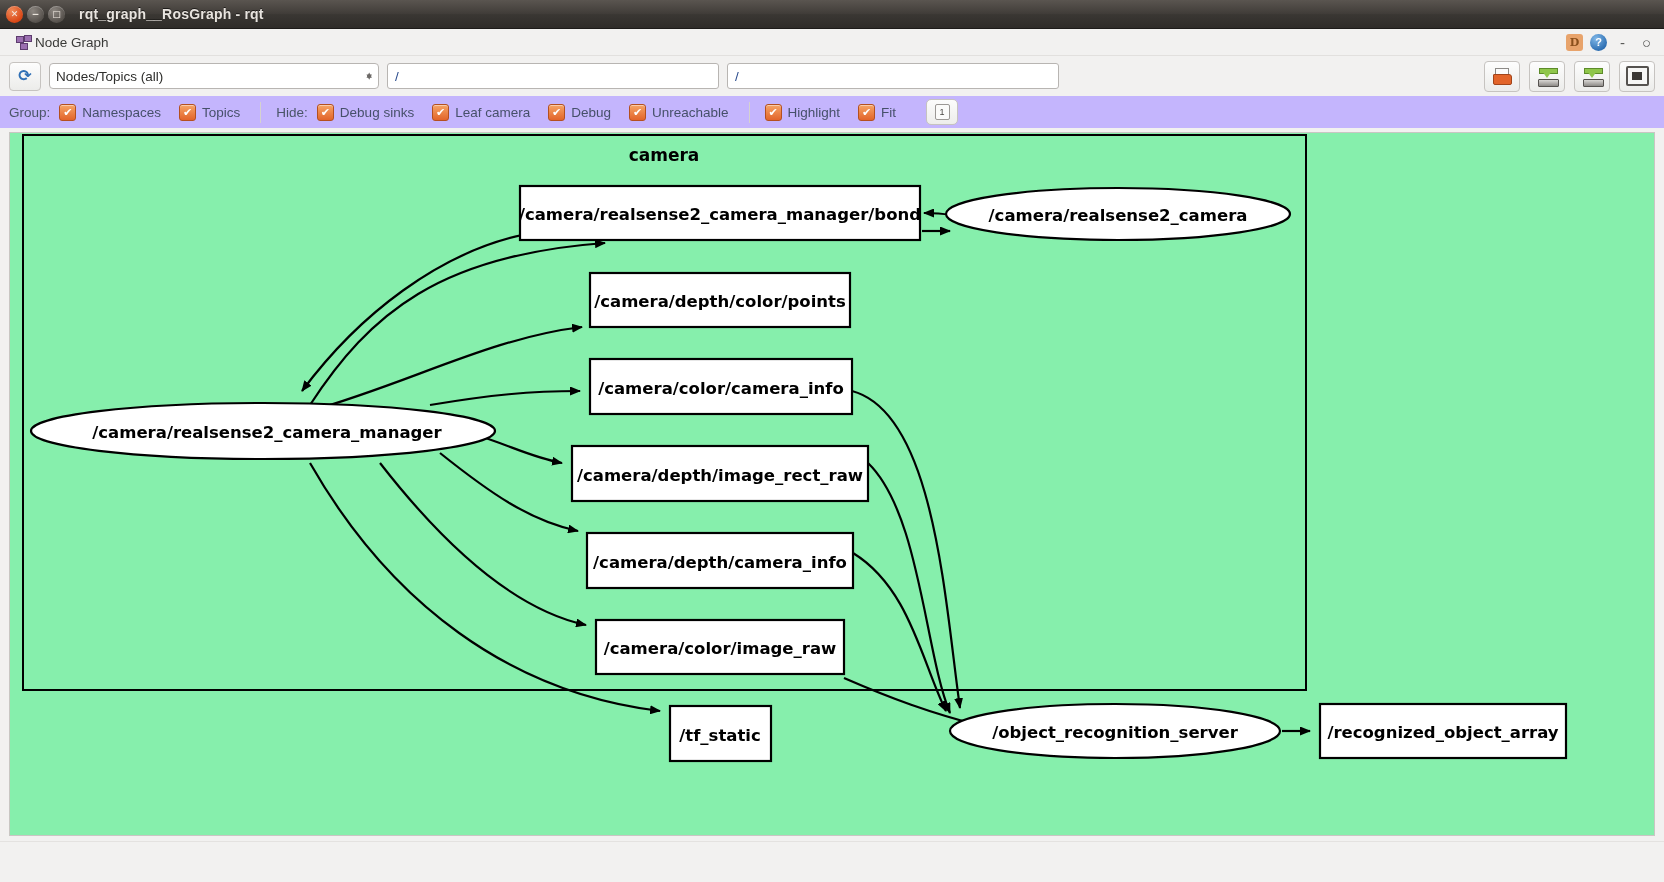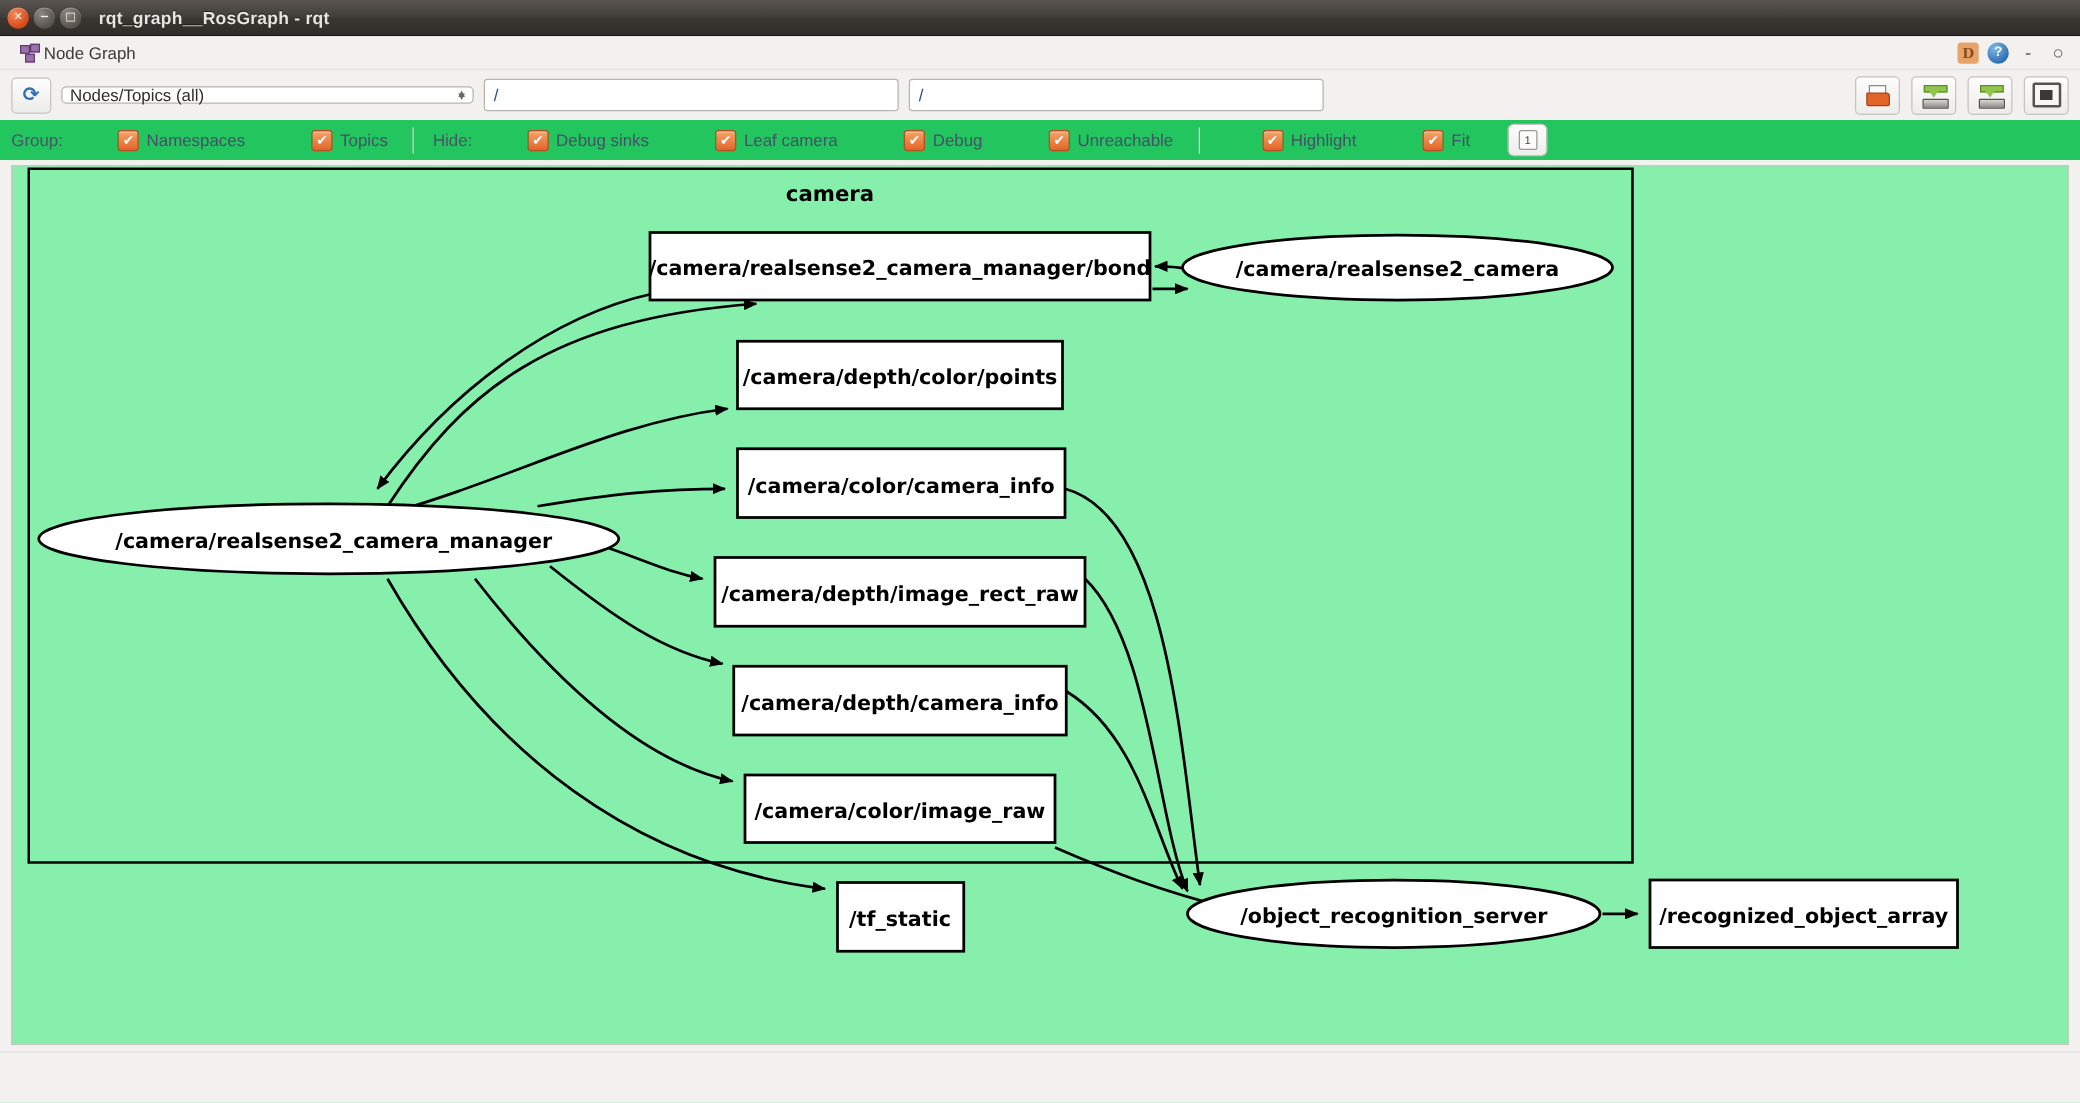--- a/index.html
+++ b/index.html
@@ -70,21 +70,21 @@
   .tb-btn {
     width: 30px; height: 27px;
     border: 1px solid #c6c3c0; border-radius: 4px;
     background: linear-gradient(to bottom, #fdfdfd, #ececea);
     display: flex; align-items: center; justify-content: center;
     cursor: pointer;
   }
   .refresh-ico { font-size: 16px; color: #2f6fb5; font-weight: bold;
                  font-family: "DejaVu Sans", sans-serif; line-height: 1; }
   .combo {
-    width: 330px; height: 14px; box-sizing: border-box;
+    width: 330px; height: 26px; box-sizing: border-box;
     border: 1px solid #b8b5b2; border-radius: 4px; background: #fff;
     display: flex; align-items: center; padding: 0 6px;
     font-size: 13.5px; color: #2e2e2c; position: relative;
   }
   .combo .spin {
     margin-left: auto; display: flex; flex-direction: column;
     align-items: center; justify-content: center; gap: 2px; line-height: 0;
   }
   .combo .spin b { font-size: 7px; color: #6b6866; font-family: "DejaVu Sans", sans-serif; }
   .txtfield {
@@ -111,24 +111,24 @@
                   border-top: 7px solid #8fc64b; }
   .ic-save .disk { position: absolute; left: 0px; top: 11px; width: 19px; height: 6px;
                    background: linear-gradient(to bottom,#d9d7d4,#8d8a87); border: 1px solid #55524f;
                    border-radius: 1px; }
   .ic-shot { width: 19px; height: 16px; border: 2px solid #55524f; background: #f6f6f5;
              display: flex; align-items: center; justify-content: center; border-radius: 2px; }
   .ic-shot i { display: block; width: 10px; height: 8px; background: #3b3835; }
   
   #toolbar2 {
     height: 32px; display: flex; align-items: center; padding: 0 9px;
-    background: #22c55e; font-size: 13.5px; color: #3c4a63;
+    background: #c4b5fd; font-size: 13.5px; color: #3c4a63;
   }
   .grp-label { color: #4a5568; margin-right: 9px; }
-  .cbx-item { display: flex; align-items: center; gap: 6px; margin-right: 18px; cursor: pointer; margin-left: 35px; }
+  .cbx-item { display: flex; align-items: center; gap: 6px; margin-right: 18px; cursor: pointer; }
   .cbx {
     width: 15px; height: 15px; border-radius: 3px;
     background: linear-gradient(to bottom, #f6a567, #e2642a);
     border: 1px solid #b4501f;
     display: flex; align-items: center; justify-content: center;
     box-shadow: inset 0 1px 0 rgba(255,255,255,.45);
   }
   .cbx::after {
     content: "✔"; color: #fff; font-size: 11px; line-height: 1;
     font-family: "DejaVu Sans", sans-serif;

